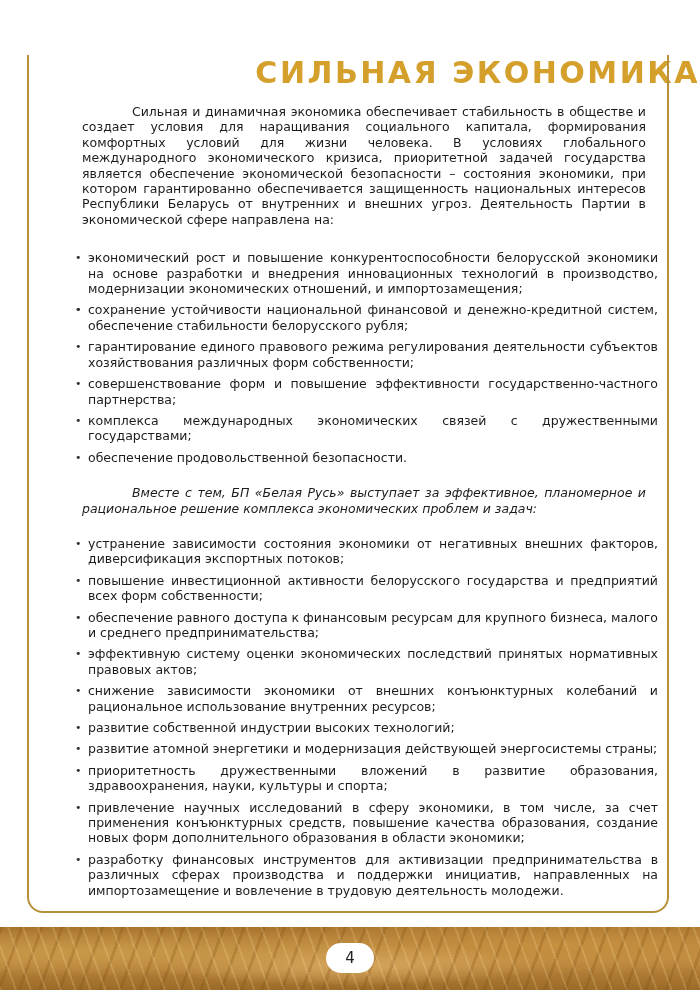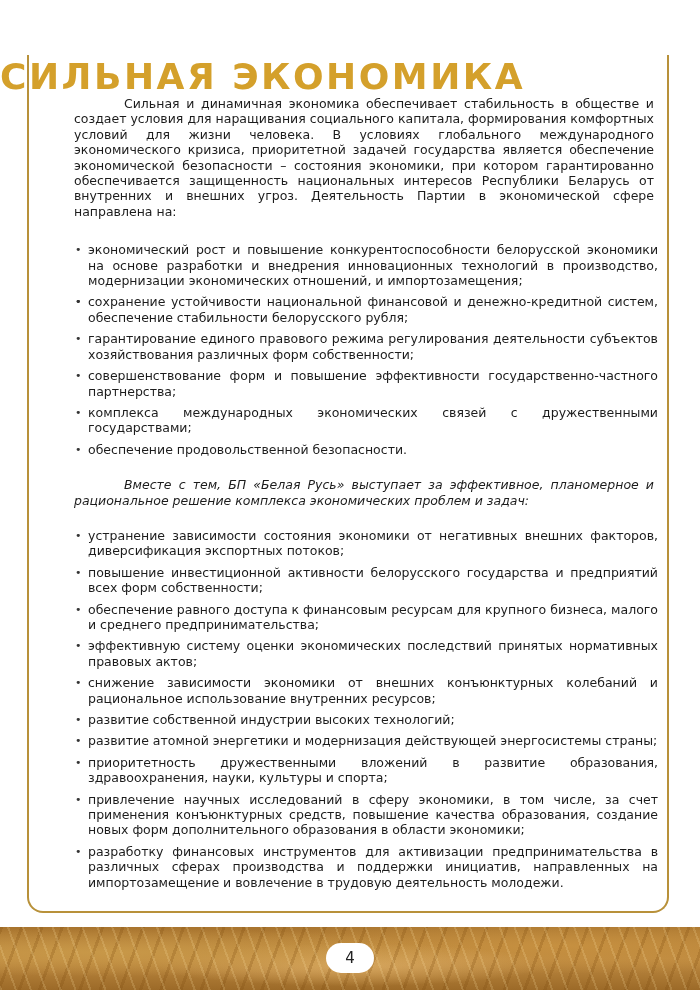--- a/index.html
+++ b/index.html
@@ -4,42 +4,42 @@
   <style>
     html, body { margin: 0; padding: 0; }
     body {
       width: 700px; height: 990px; position: relative; overflow: hidden;
       background: #ffffff;
       font-family: "DejaVu Sans", sans-serif;
       color: #1c1c1c;
     }
     .title {
       position: absolute; left: 0; top: 33px; width: 700px;
-      text-align: left;
+      text-align: right;
       font-family: "DejaVu Sans", sans-serif;
       font-weight: bold;
-      font-size: 36px;
+      font-size: 30px;
       letter-spacing: 2.5px;
       color: #d4a02b;
       line-height: 40px;
     }
     .frame {
       position: absolute; left: 27px; top: 55px; width: 642px; height: 858px;
       box-sizing: border-box;
       border-left: 2px solid #b8913a;
       border-right: 2px solid #b8913a;
       border-bottom: 2px solid #b8913a;
       border-radius: 0 0 16px 16px;
     }
     .content {
       position: absolute; left: 70px; top: 92px; width: 588px;
       font-size: 12.5px; line-height: 15.4px;
       text-align: justify;
     }
-    .para { margin: 4px; text-indent: 50px; text-align: justify; }
+    .para { margin: 12px; text-indent: 50px; text-align: justify; }
     .para.first { margin-bottom: 23px; }
     .para.second { margin-top: 20px; margin-bottom: 20px; font-style: italic; }
     ul.bullets { list-style: none; margin: 0; padding: 0; }
     ul.bullets li {
       position: relative; padding-left: 18px; margin-bottom: 6px;
       text-align: justify;
     }
     ul.bullets li .dot {
       position: absolute; left: 5px; top: 0; font-size: 11px; color: #333;
     }

